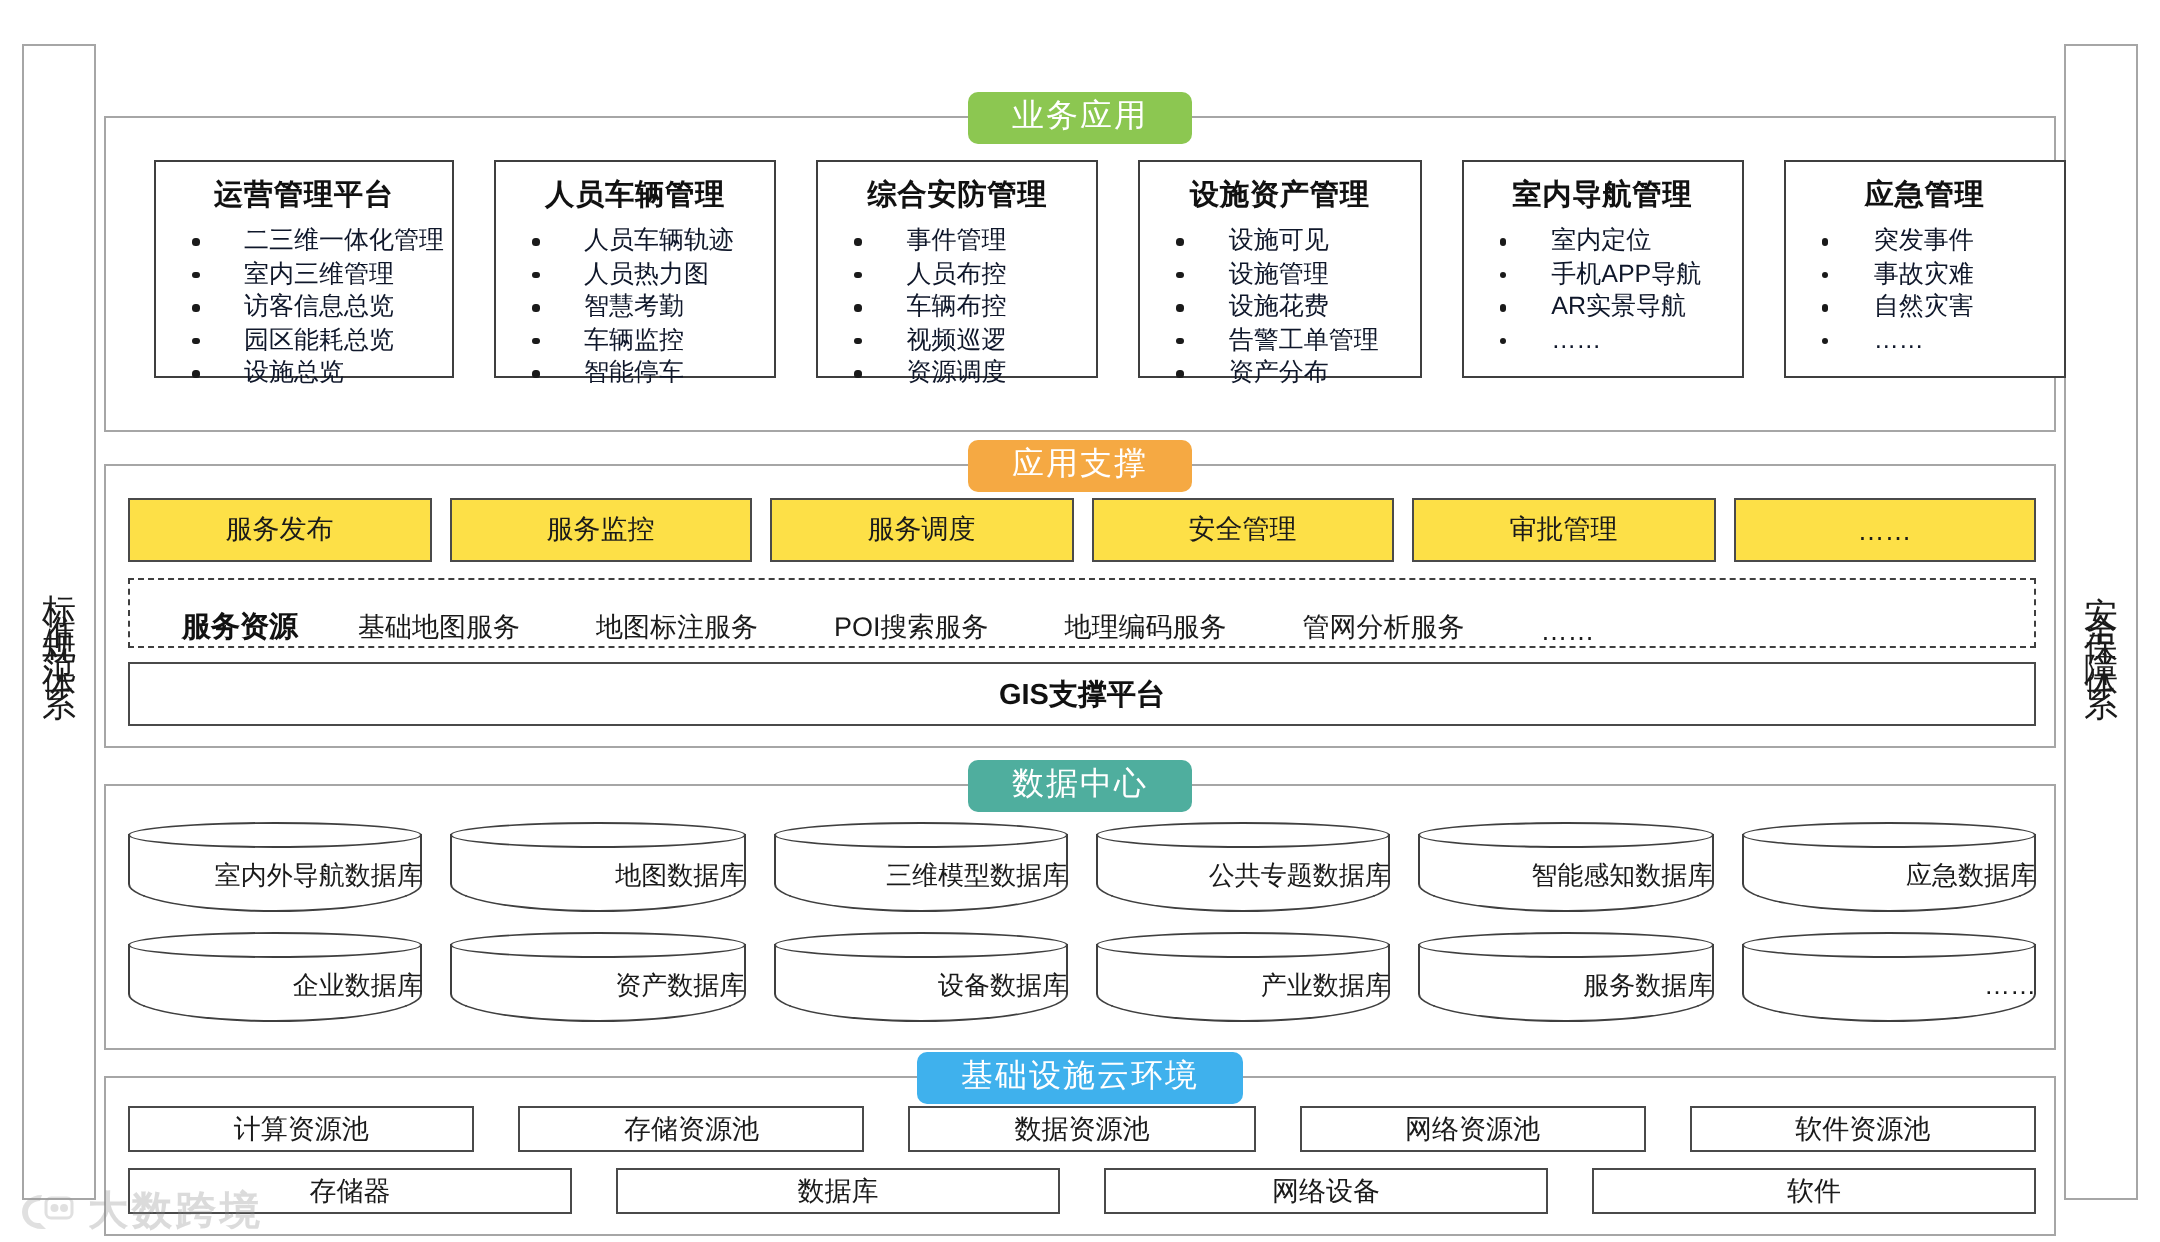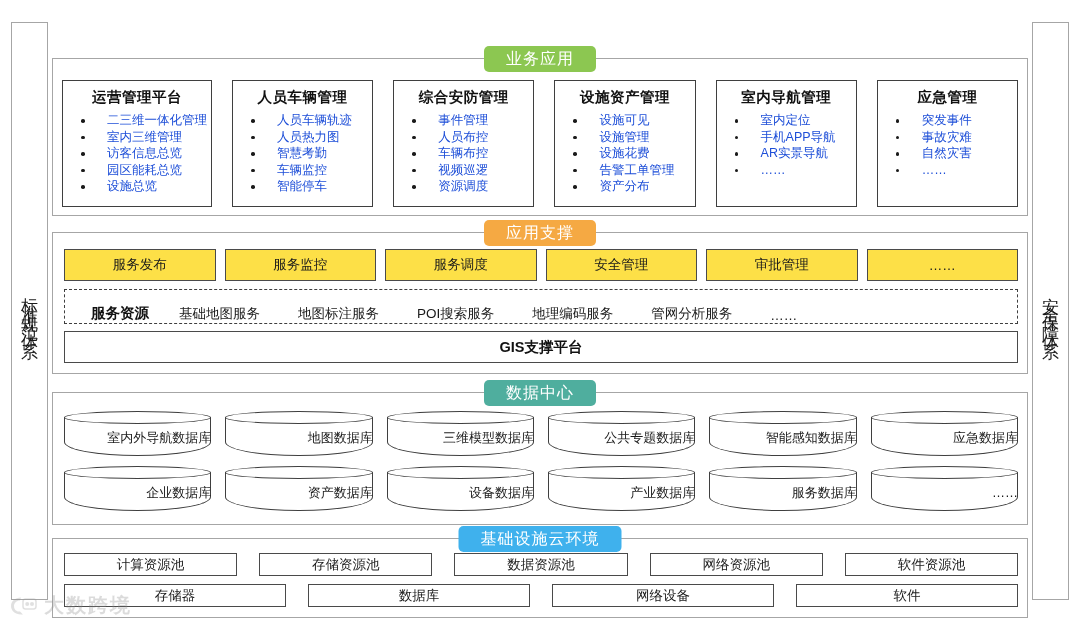--- a/index.html
+++ b/index.html
@@ -87,24 +87,24 @@
     letter-spacing: 1px;
     white-space: nowrap;
     text-align: center;
     z-index: 4;
   }
 
   
   #layer-business { top: 10px; height: 158px; }
   .biz-row {
     position: absolute;
-    left: 9px;
+    left: 24px;
     top: 21px;
     width: 956px;
-    height: 127px;
+    height: 109px;
     display: flex;
     gap: 20px;
   }
   .biz-card {
     flex: 1 1 0;
     border: 1px solid #3f3f3f;
     box-sizing: border-box;
     background: #fff;
     padding: 7px 4px 4px 4px;
     display: flex;
@@ -121,21 +121,21 @@
   .biz-list {
     list-style: none;
     margin: 0;
     padding: 0 0 0 14px;
   }
   .biz-list li {
     font-size: 12.5px;
     line-height: 16.5px;
     position: relative;
     padding-left: 26px;
-    color: #1d4ed8;
+    color: #0f172a;
     white-space: nowrap;
   }
   .biz-list li::before {
     content: "";
     position: absolute;
     left: 0;
     top: 7px;
     width: 3.5px;
     height: 3.5px;
     border-radius: 50%;

